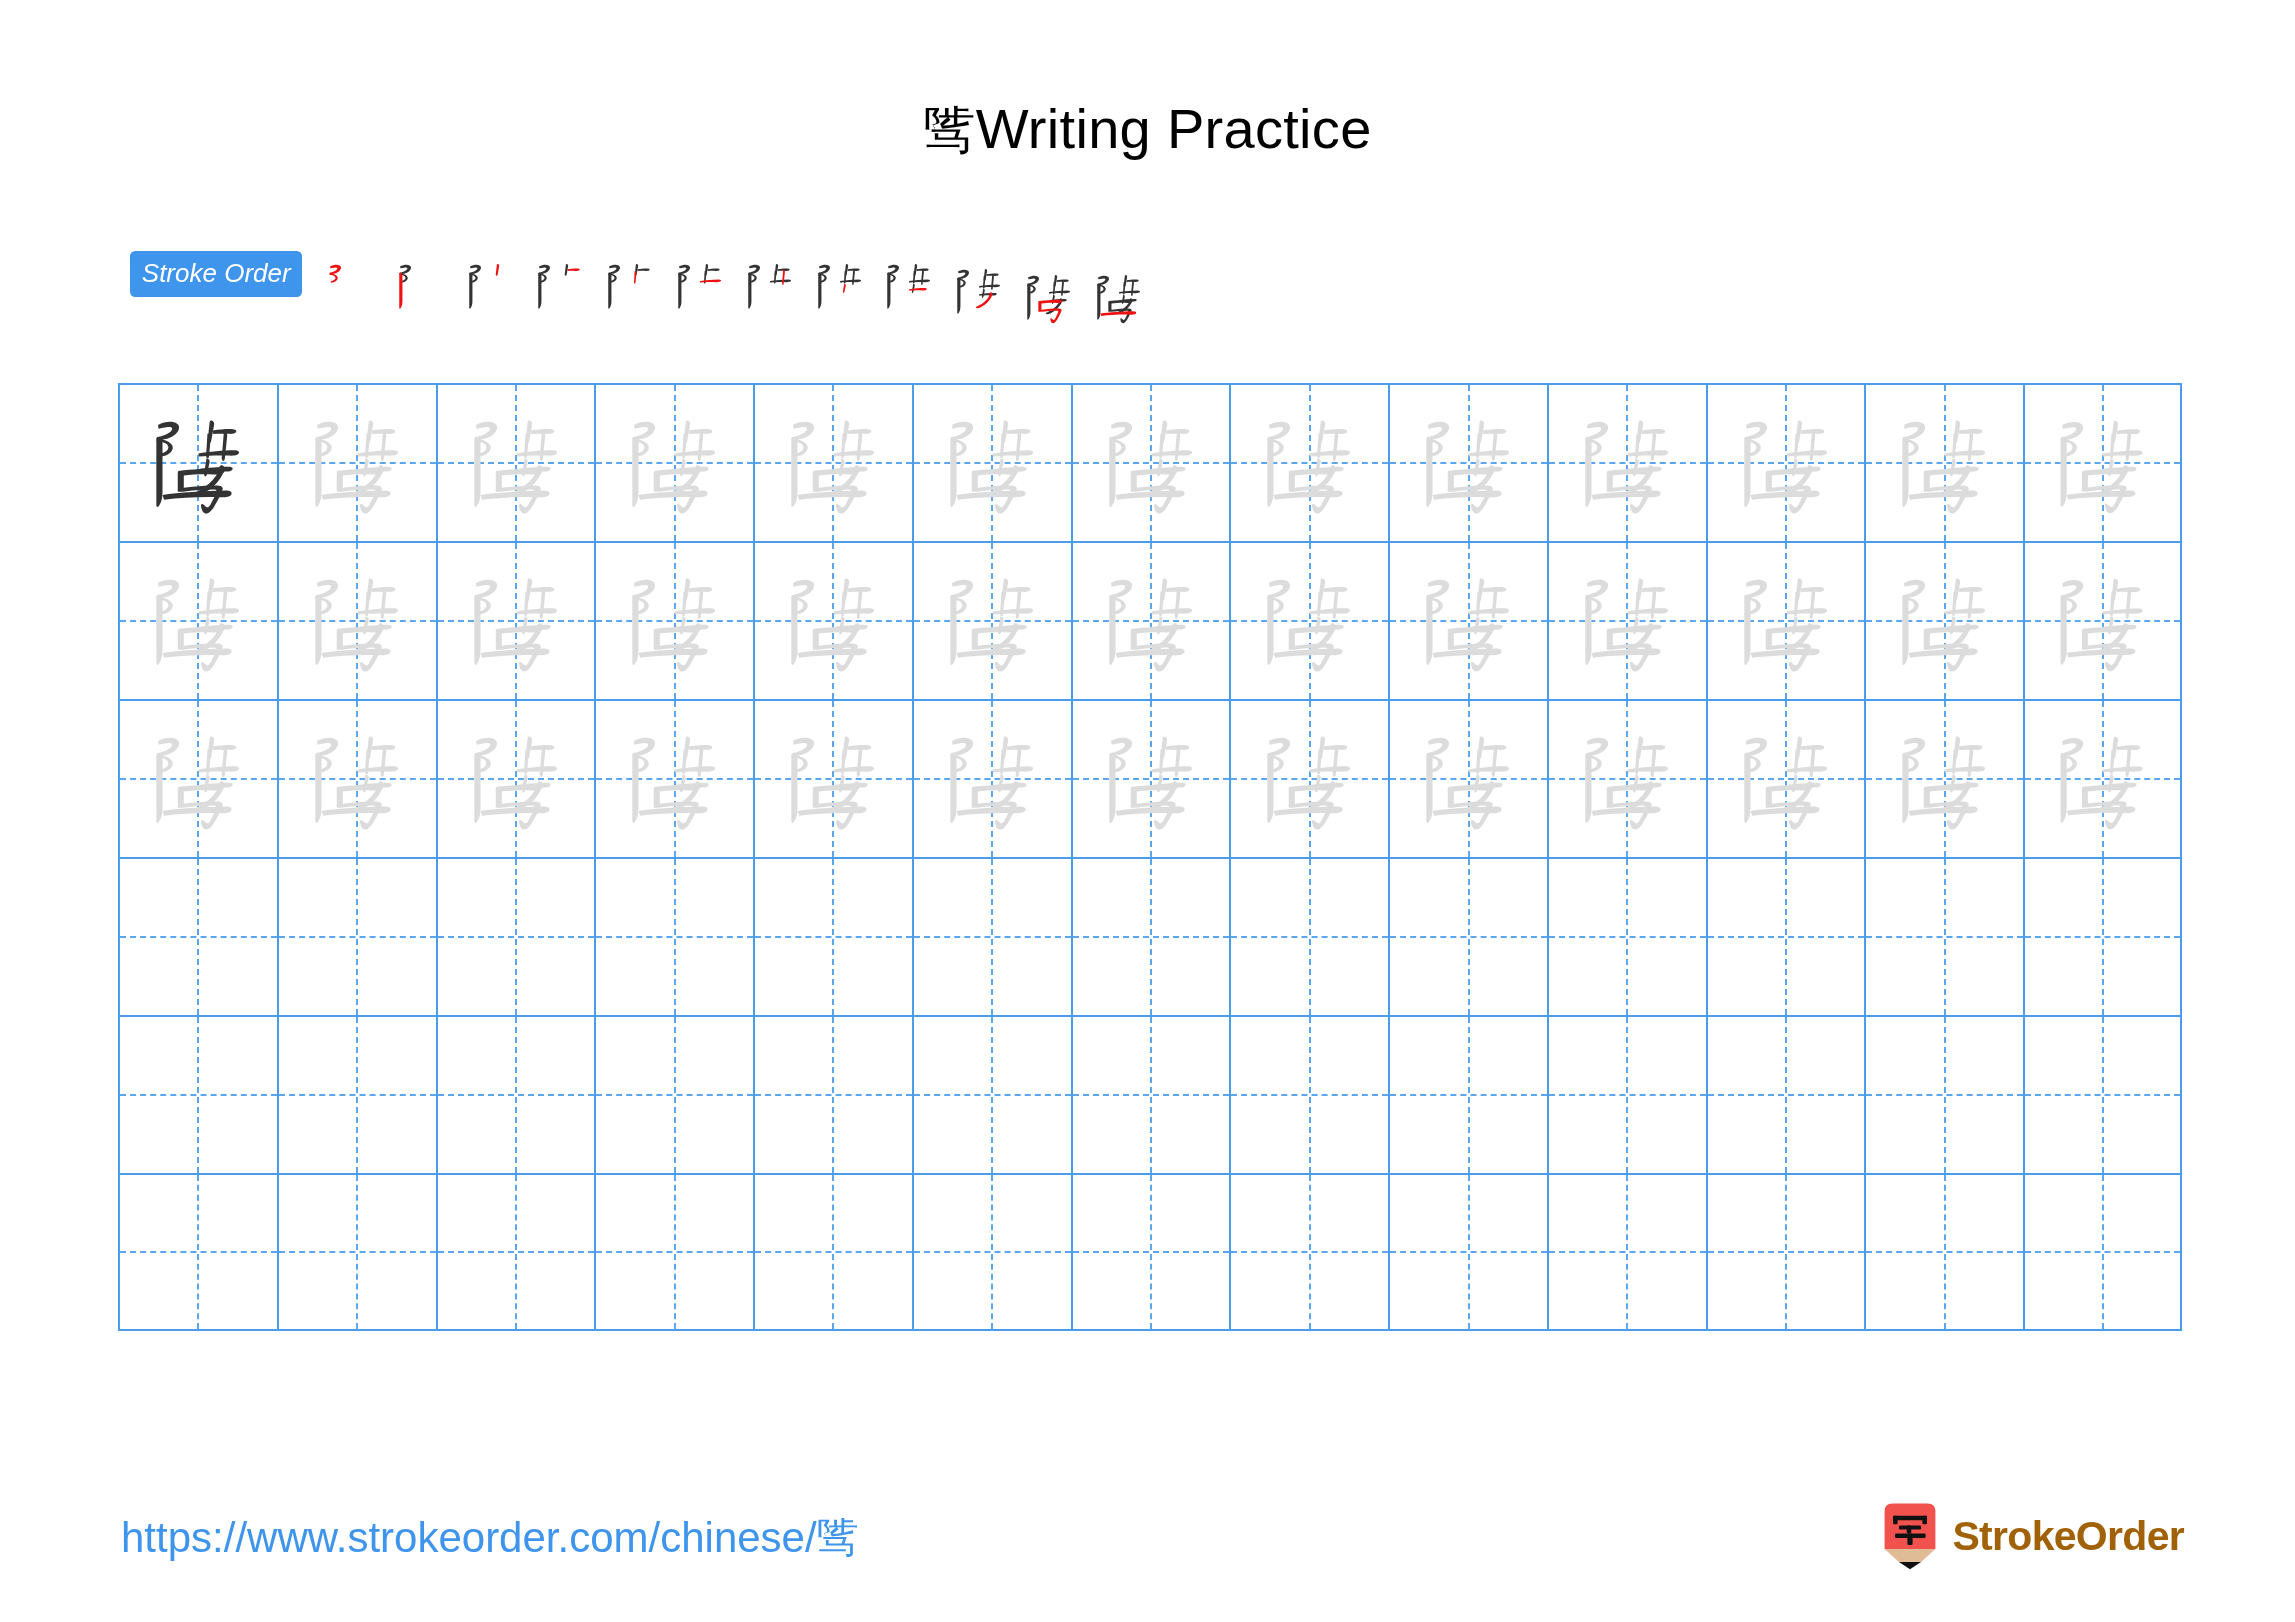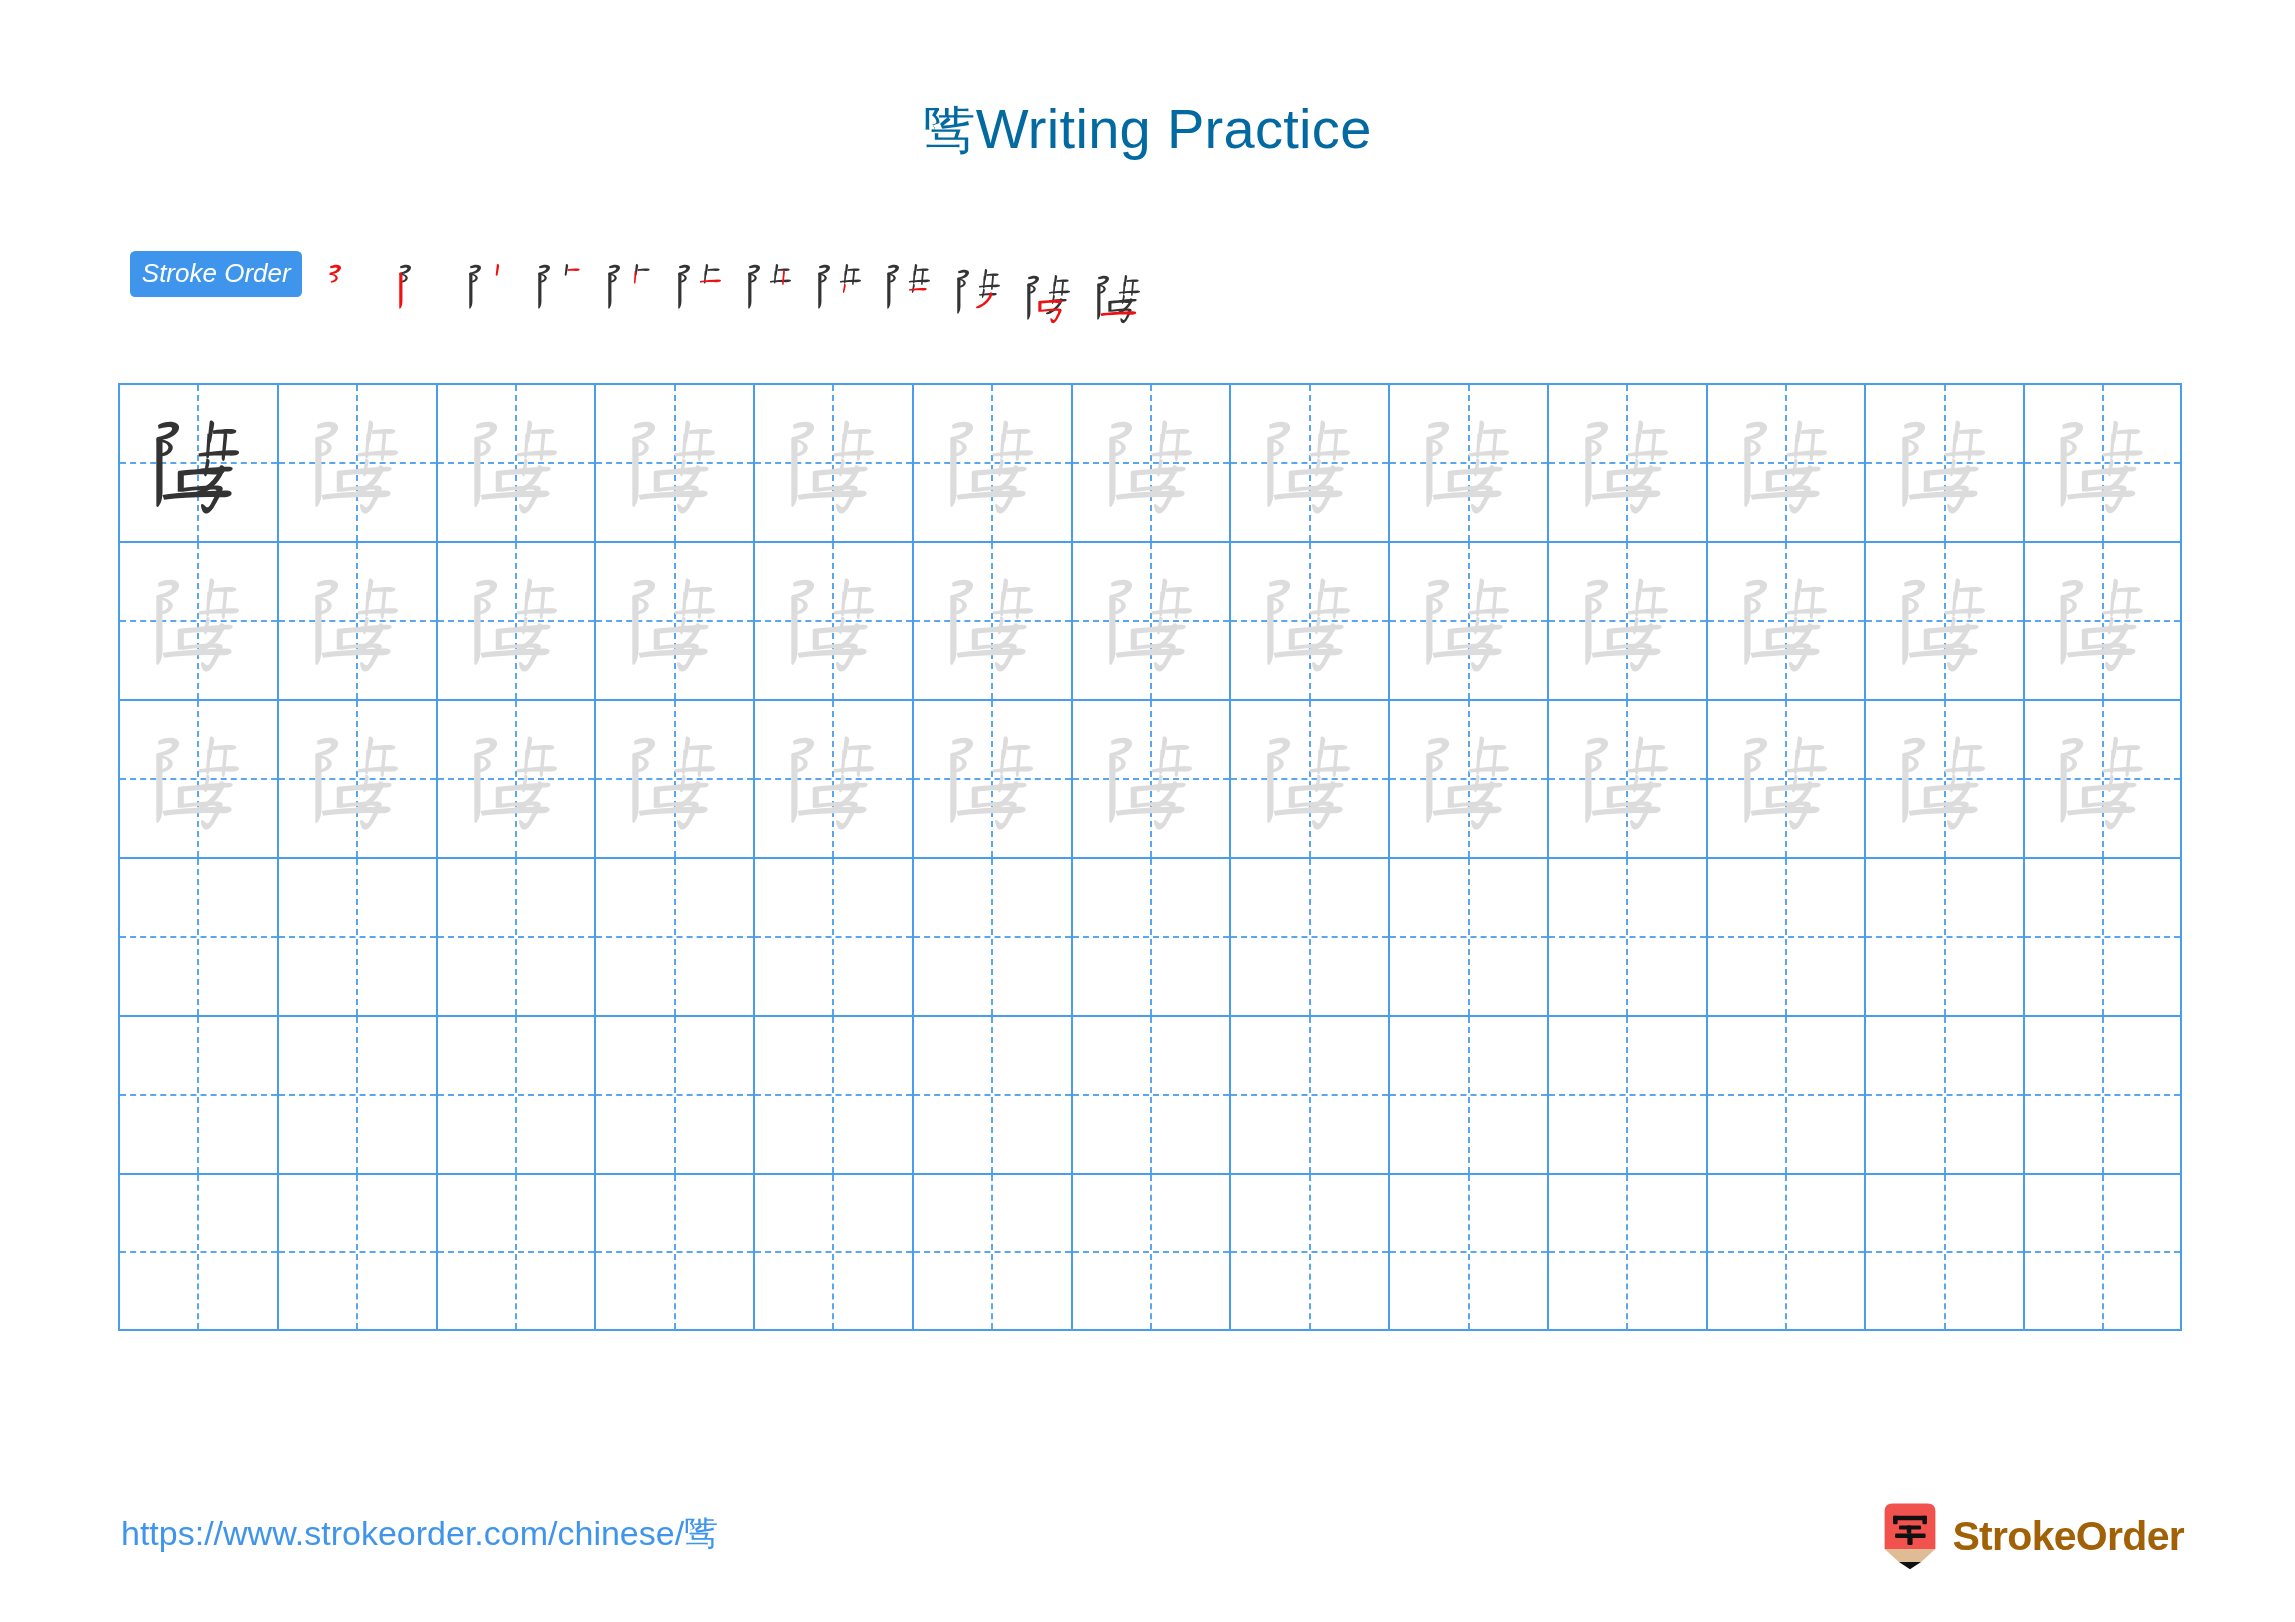--- a/index.html
+++ b/index.html
@@ -19,21 +19,21 @@
   
   .title-bar {
     position: absolute;
     top: 98px;
     left: 0;
     width: 100%;
     text-align: center;
   }
   .title-text {
     display: inline-block;
-    color: #0369a1;
+    color: #000000;
     font-size: 56px;
     font-weight: 400;
     letter-spacing: 0.3px;
     line-height: 1.1;
     white-space: nowrap;
   }
   .title-char {
     font-family: "DejaVu Sans", "Liberation Sans", sans-serif;
     font-size: 52px;
   }
@@ -140,21 +140,21 @@
     height: 100%;
     display: block;
   }
 
   
   .footer-url {
     position: absolute;
     left: 121px;
     top: 1515px;
     color: #3f95ec;
-    font-size: 34px;
+    font-size: 42px;
     line-height: 1.1;
     white-space: nowrap;
     text-decoration: none;
   }
   .footer-url .url-char {
     font-family: "DejaVu Sans", "Liberation Sans", sans-serif;
   }
   .brand {
     position: absolute;
     right: 111px;

